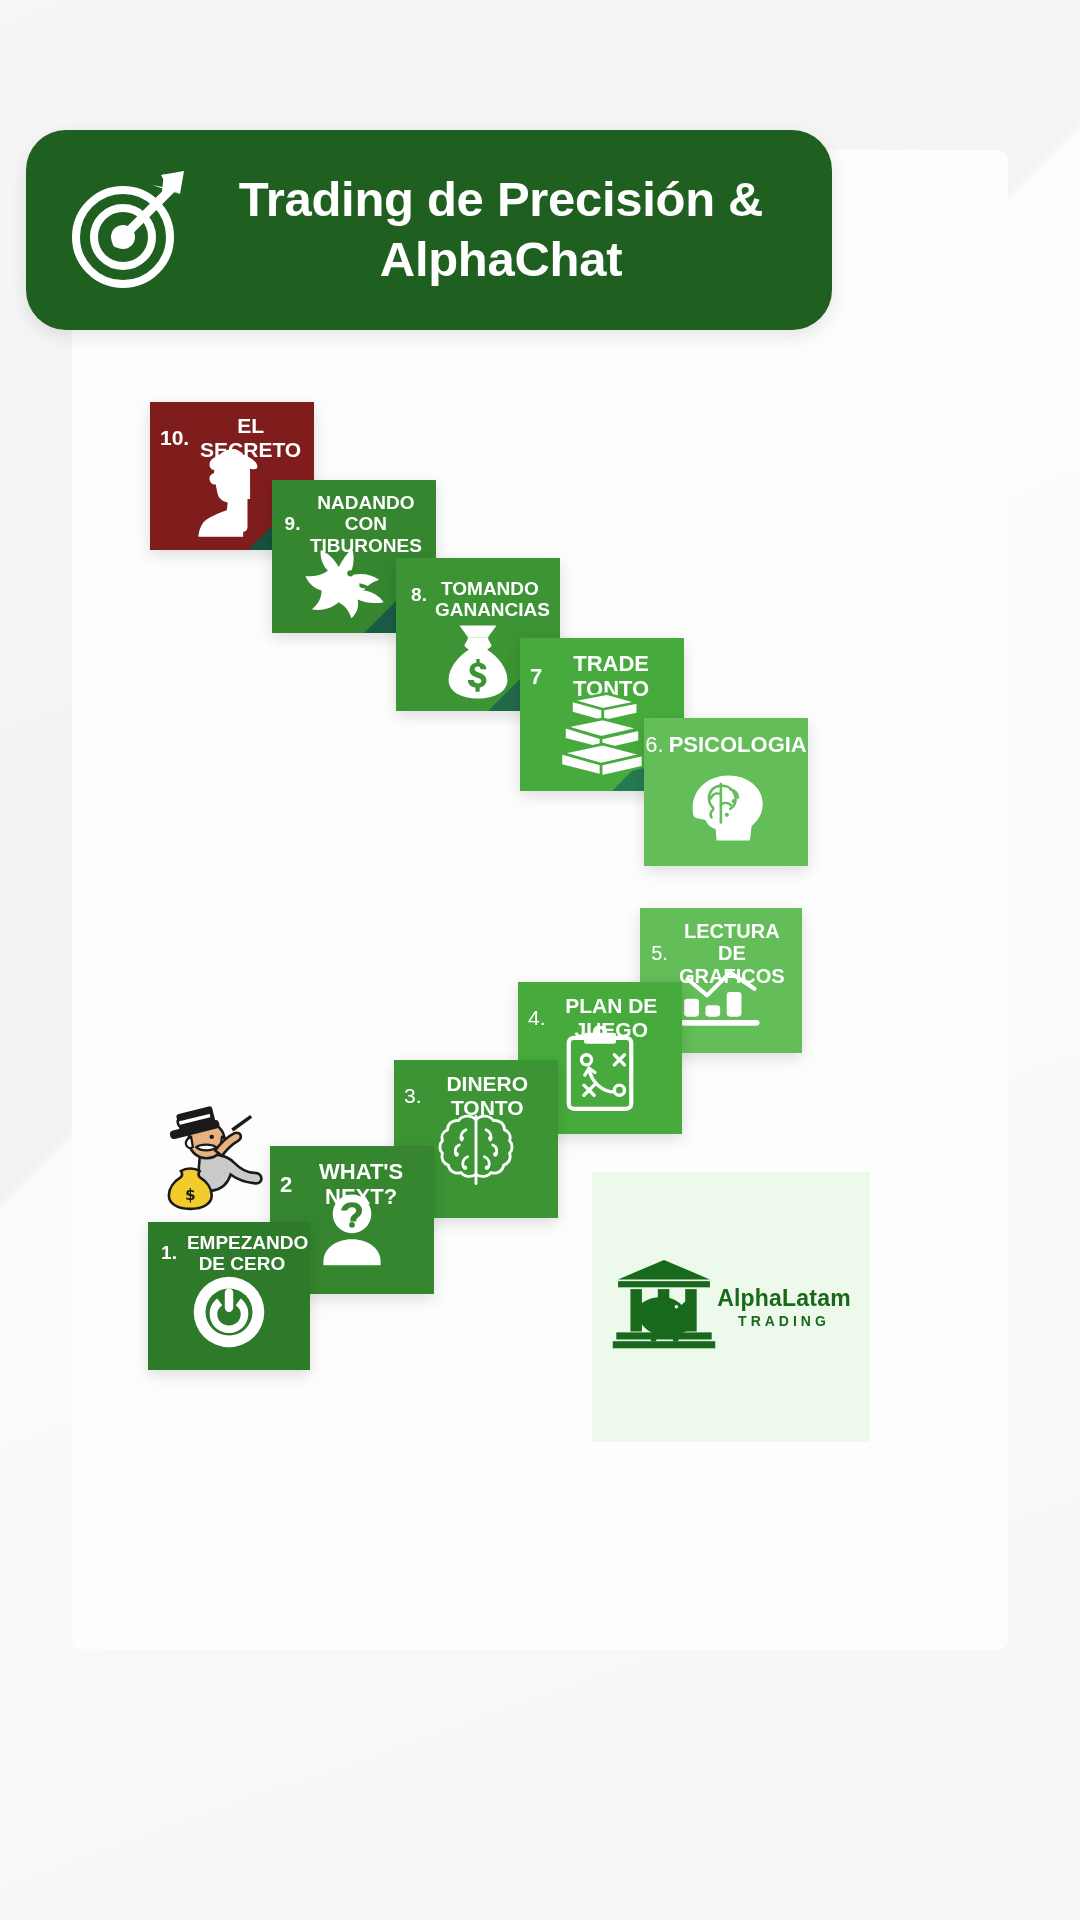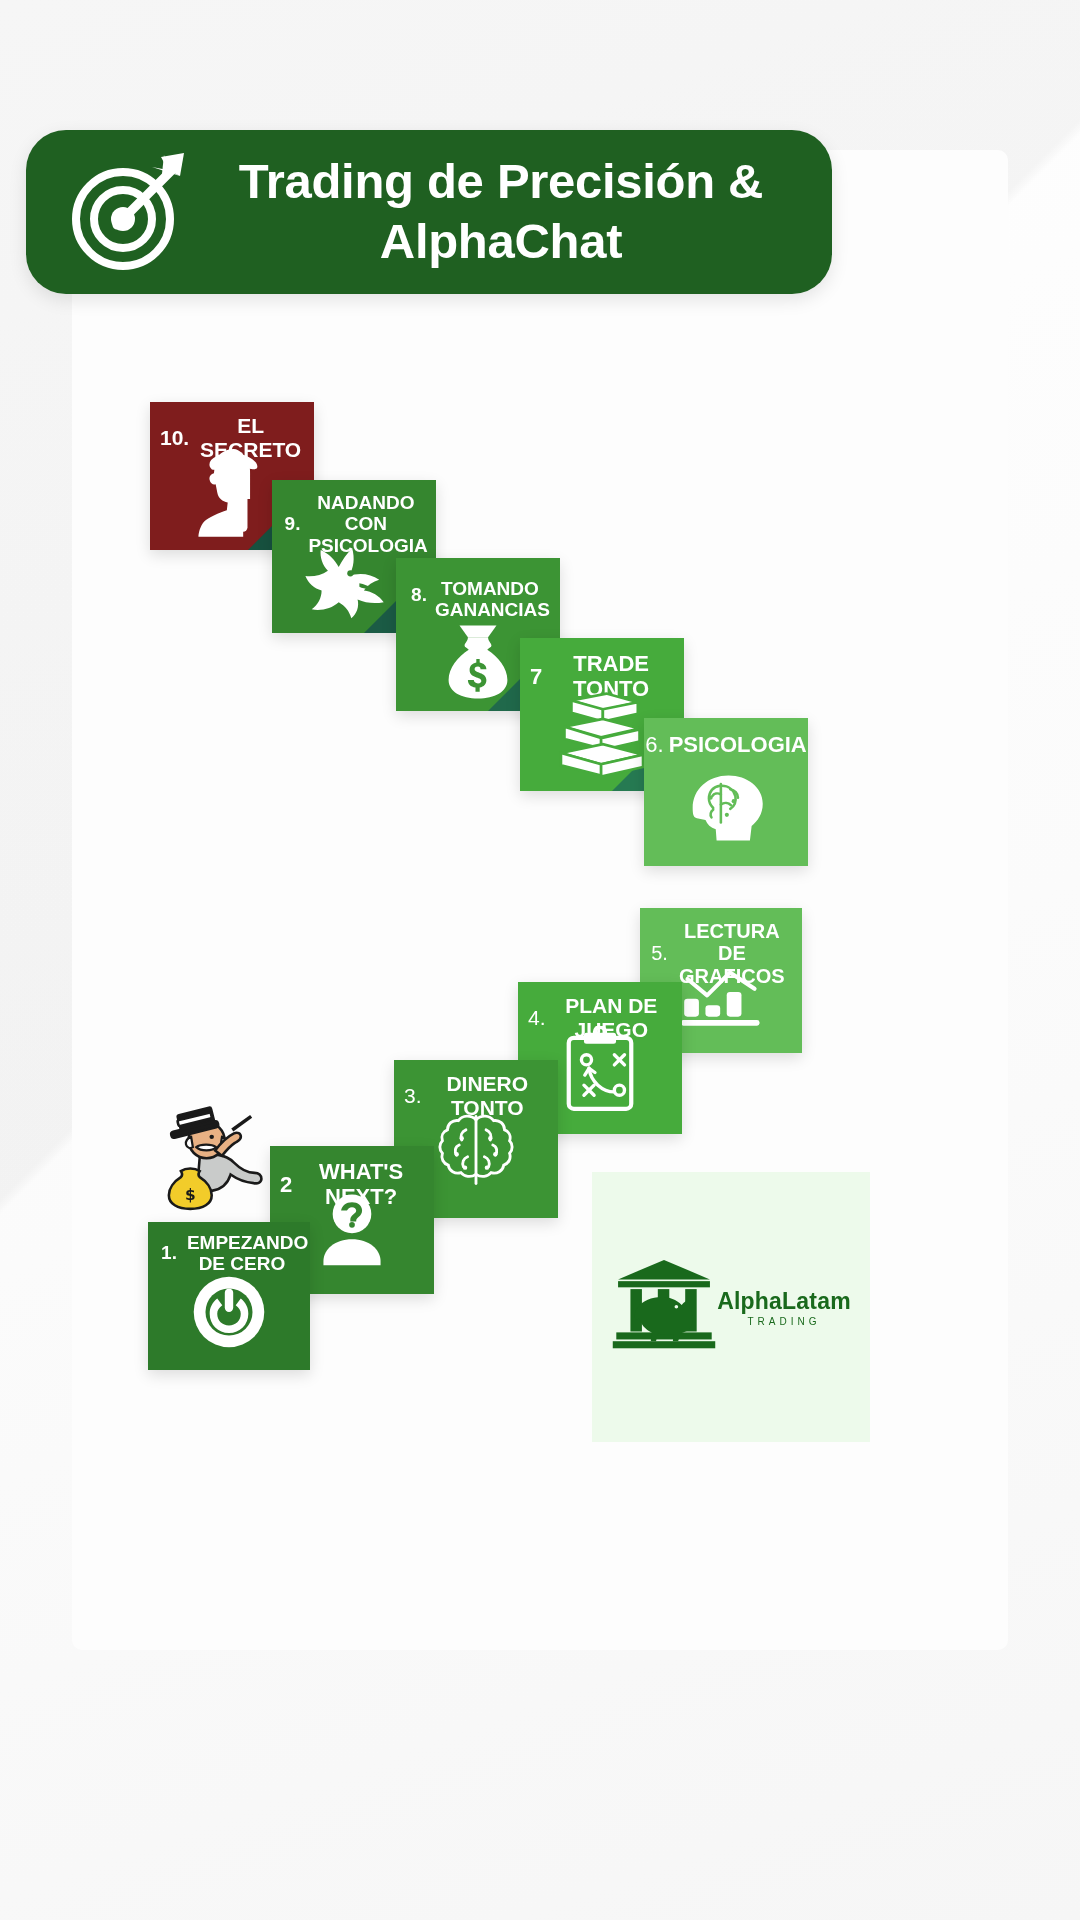--- a/index.html
+++ b/index.html
@@ -12,21 +12,21 @@
   .bg-wash{position:absolute;inset:0;
     background:
       linear-gradient(135deg, rgba(0,0,0,0.035) 0 40%, rgba(0,0,0,0) 40.5%),
       linear-gradient(160deg, #ffffff 0%, #fbfbfb 55%, #f6f6f6 100%);
     z-index:0;}
   .sheet{position:absolute;left:72px;top:150px;width:936px;height:1500px;
     background:#fdfdfd;border-radius:10px;z-index:1;}
 
   
   .header{
-    position:absolute;left:26px;top:130px;width:806px;height:164px;
+    position:absolute;left:26px;top:130px;width:806px;height:200px;
     background:#1F6021;border-radius:40px;z-index:6;
     display:flex;align-items:center;justify-content:flex-start;
     box-shadow:0 6px 18px rgba(0,0,0,.10);
   }
   .header-icon{width:130px;height:130px;margin-left:38px;flex:0 0 auto;}
   .header-title{
     color:#ffffff;font-size:49px;font-weight:bold;line-height:1.22;
     text-align:center;flex:1;padding-right:30px;padding-left:6px;
     letter-spacing:-0.3px;
   }
@@ -50,21 +50,21 @@
   
   .mono{position:absolute;z-index:7;}
 
   
   .logo-panel{position:absolute;left:592px;top:1172px;width:278px;height:270px;
     background:#EDFAEB;z-index:3;display:flex;align-items:center;
     justify-content:center;}
   .logo-inner{display:flex;align-items:center;}
   .logo-word{display:flex;flex-direction:column;align-items:center;}
   .logo-name{color:#19691C;font-size:23px;font-weight:bold;letter-spacing:.2px;}
-  .logo-sub{color:#19691C;font-size:10px;letter-spacing:4px;font-weight:normal;
+  .logo-sub{color:#19691C;font-size:14px;letter-spacing:4px;font-weight:bold;
     margin-top:1px;}
 </style>
 </head>
 <body>
 
 <div class="bg-wash"></div>
 <div class="sheet"></div>
 
 <div class="header">
   <div class="header-icon">
@@ -96,21 +96,21 @@
       <rect fill="#fff" x="57" y="56" width="11" height="48" rx="5"></rect>
       <path fill="#fff" d="M62 50c4 0 7 3 7 7v4H55v-4c0-4 3-7 7-7z"></path>
     </svg>
   </div>
 </div>
 
 <div class="card" style="left:272px;top:480px;width:164px;height:153px;background:#35862F;">
   <div class="corner" style="border-width:0 0 72px 72px;border-color:transparent transparent #1B5B45 transparent;"></div>
   <div class="cap">
     <span class="num" style="font-size:19px;">9.</span>
-    <span class="ttl" style="font-size:19px;max-width:115px;">NADANDO CON PSICOLOGIA</span>
+    <span class="ttl" style="font-size:19px;max-width:115px;">NADANDO CON TIBURONES</span>
   </div>
   <div class="glyph" style="top:62px;">
     <svg viewBox="0 0 120 85" width="108" height="78">
       <path fill="#fff" d="M58 6c3 11 2 22-4 31 11-4 24-3 34 4-7 2-13 6-17 12 9 1 17 6 22 13-10 2-20 1-29-3 2 8-1 16-7 21-2-8-7-14-14-18-8 7-19 10-30 8 7-5 11-13 11-21-8-2-15-8-18-16 9 1 18-1 25-6-6-6-9-15-8-23 9 4 16 11 20 19 4-8 9-15 15-21z"></path>
       <circle fill="#35862F" cx="56" cy="34" r="3.5"></circle>
       <path fill="#35862F" d="M66 45c5 1 10 3 14 6-5 1-10 0-14-2z"></path>
     </svg>
   </div>
 </div>
 

